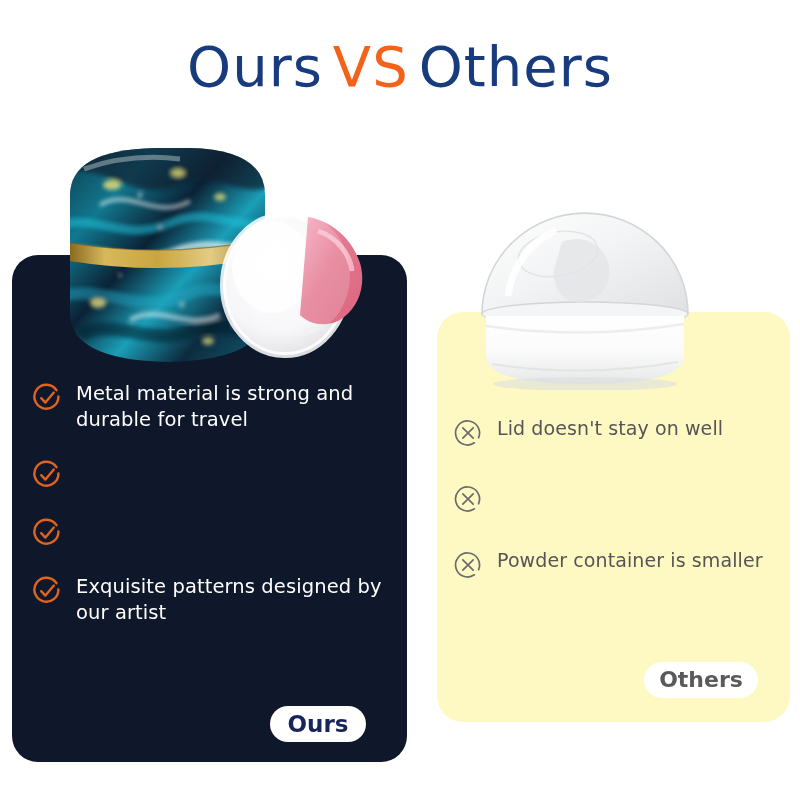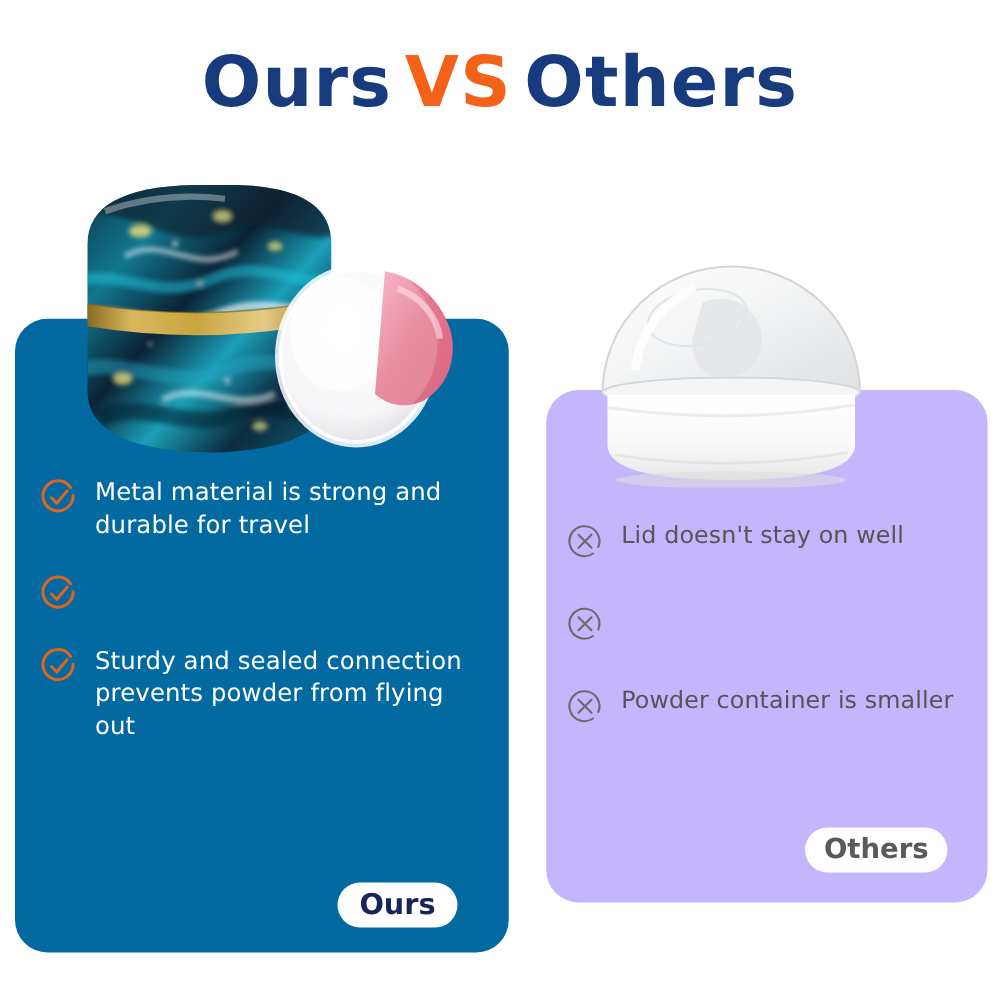--- a/index.html
+++ b/index.html
@@ -17,45 +17,45 @@
 
   
   .title {
     position: absolute;
     top: 34px;
     left: 0;
     width: 800px;
     text-align: center;
     font-family: "DejaVu Sans", "Liberation Sans", sans-serif;
     font-size: 56px;
-    font-weight: bold;
+    font-weight: normal;
     letter-spacing: 1px;
     white-space: nowrap;
   }
   .title .t-ours   { color: #173B7D; }
   .title .t-vs     { color: #F4621A; margin: 0 10px; }
   .title .t-others { color: #173B7D; }
 
   
   .panel-blue {
     position: absolute;
     left: 12px;
     top: 255px;
     width: 395px;
     height: 507px;
-    background: #0369a1;
+    background: #0f172a;
     border-radius: 26px;
   }
   .panel-gray {
     position: absolute;
     left: 437px;
     top: 312px;
     width: 353px;
     height: 410px;
-    background: #c4b5fd;
+    background: #fef9c3;
     border-radius: 26px;
   }
 
   
   .list {
     position: absolute;
     left: 0;
     right: 0;
   }
   .list-blue { top: 126px; padding: 0 22px 0 20px; }
@@ -159,23 +159,31 @@
       </span>
     </div>
 
     <div class="row">
       <span class="row-icon">
         <svg viewBox="0 0 30 30">
           <path d="M24.5 7.2 A12 12 0 1 0 26.4 13.4" fill="none" stroke="#E0641E" stroke-width="2.4" stroke-linecap="round"></path>
           <path d="M9.2 15.2 L13.4 19.6 L21.8 9.6" fill="none" stroke="#E0641E" stroke-width="2.4" stroke-linecap="round" stroke-linejoin="round"></path>
         </svg>
       </span>
-      <span class="row-text">Sturdy and sealed connection prevents powder from flying out</span>
-    </div>
-
+    </div>
+
+    <div class="row">
+      <span class="row-icon">
+        <svg viewBox="0 0 30 30">
+          <path d="M24.5 7.2 A12 12 0 1 0 26.4 13.4" fill="none" stroke="#E0641E" stroke-width="2.4" stroke-linecap="round"></path>
+          <path d="M9.2 15.2 L13.4 19.6 L21.8 9.6" fill="none" stroke="#E0641E" stroke-width="2.4" stroke-linecap="round" stroke-linejoin="round"></path>
+        </svg>
+      </span>
+      <span class="row-text">Exquisite patterns designed by our artist</span>
+    </div>
 
   </div>
 </div>
 
 <div class="pill pill-ours">Ours</div>
 
 <div class="panel-gray">
 
   <div class="list list-gray">
 

